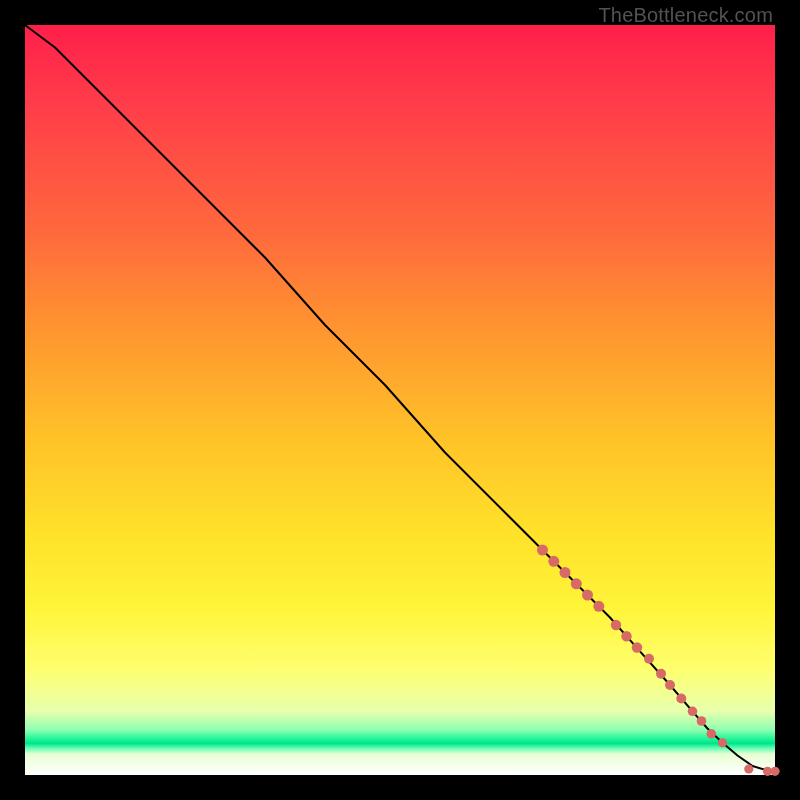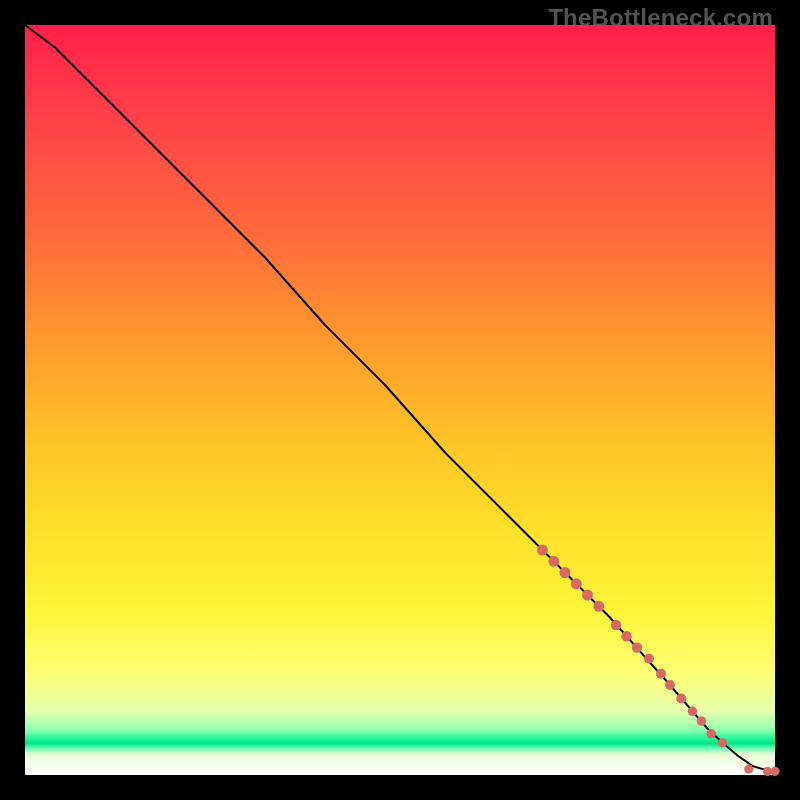--- a/index.html
+++ b/index.html
@@ -40,22 +40,22 @@
       #00e589 95.8%,
       #5fffb4 96.4%,
       #e8ffd2 97.2%,
       #ffffff 100%
     );
   }
   .watermark {
     position: absolute;
     top: 4px;
     right: 27px;
-    font-size: 24px;
-    font-weight: 700;
+    font-size: 20px;
+    font-weight: 400;
     color: #535353;
     letter-spacing: 0.2px;
   }
   svg.curve {
     position: absolute;
     left: 0;
     top: 0;
     width: 750px;
     height: 750px;
     overflow: visible;

